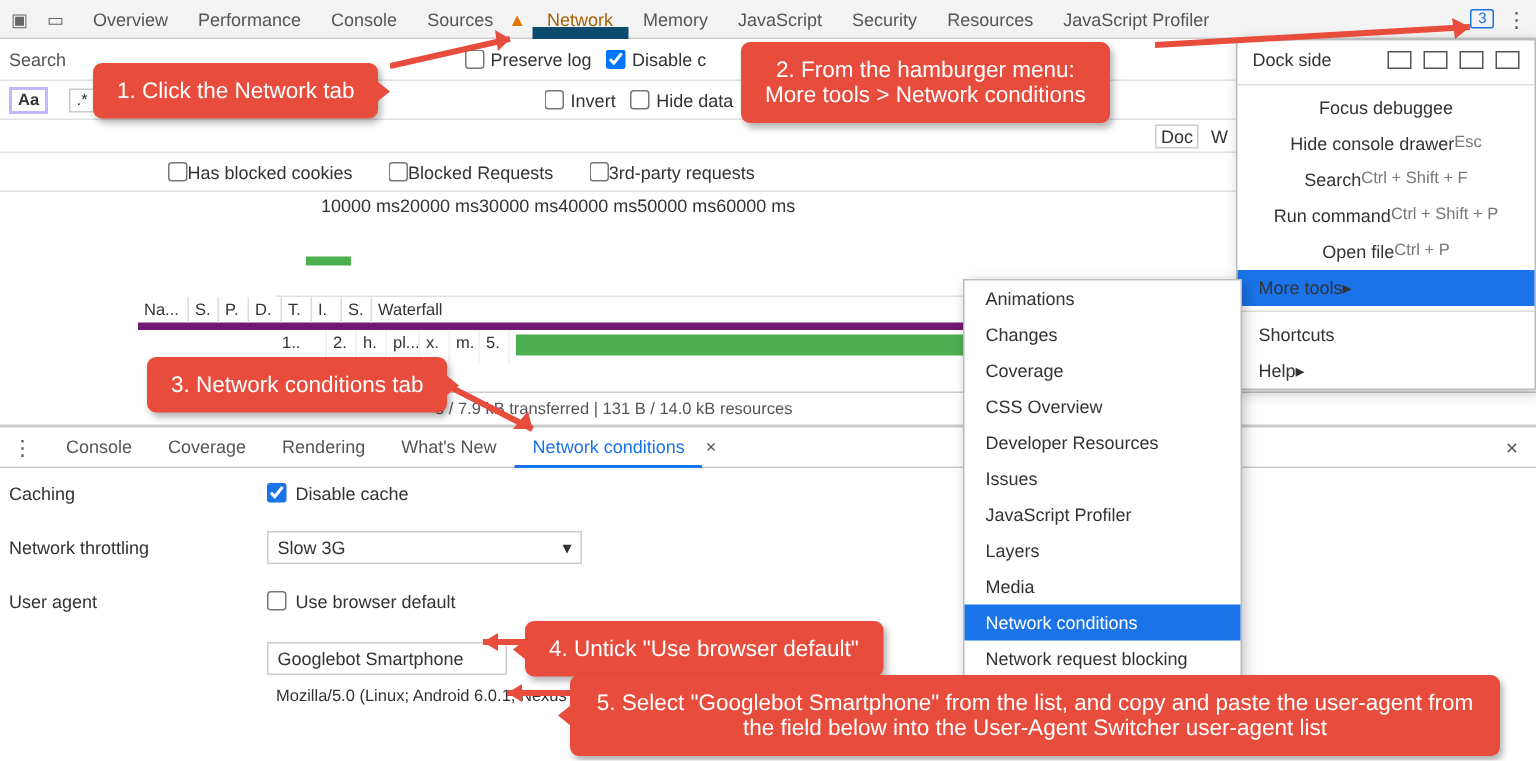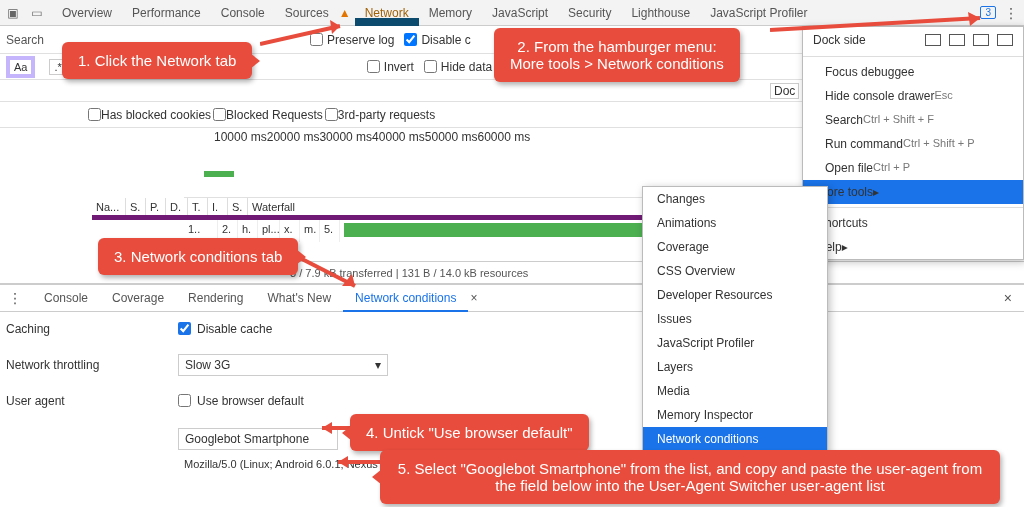--- a/index.html
+++ b/index.html
@@ -9,23 +9,23 @@
 .tabbar .tab{padding:0 10px;height:26px;line-height:26px;color:#555;cursor:pointer;white-space:nowrap}
 .tabbar .tab.active{color:#a16207;border-bottom:8px solid #0c4a6e}
 .tabbar .warn{color:#e37400;margin-right:4px}
 .tabbar .spacer{flex:1}
 .badge{border:1px solid #1a73e8;color:#1a73e8;padding:0 4px;border-radius:2px;font-size:10px;margin-right:6px}
 .dots{width:18px;text-align:center;color:#555;cursor:pointer;font-size:14px}
 .toolbar{display:flex;align-items:center;height:28px;border-bottom:1px solid #e0e0e0;padding:0 6px;gap:10px}
 .toolbar input[type=checkbox]{margin-right:4px}
 .toolbar label{display:flex;align-items:center;color:#333}
 .searchlbl{color:#555;margin-right:6px}
-.aa{font-weight:normal;border:4px solid #c4b5fd;padding:1px 4px;margin-right:4px;font-size:11px}
+.aa{font-weight:bold;border:2px solid #c4b5fd;padding:1px 4px;margin-right:4px;font-size:11px}
 .regex{border:1px solid #ccc;padding:1px 4px;font-size:11px}
-.row3{display:flex;height:26px;border-bottom:1px solid #e0e0e0;padding-left:88px;gap:2px}
+.row3{display:flex;height:26px;border-bottom:1px solid #e0e0e0;padding-left:112px;gap:24px}
 .row3 label{display:flex;align-items:center}
 .timeline{height:70px;border-bottom:1px solid #e0e0e0;position:relative;margin-left:184px}
 .timeline .ticks{display:flex;font-size:10px;color:#777;padding:2px 0 0 30px;}
 .timeline .track{position:absolute;bottom:20px;left:20px;right:10px;height:6px}
 .timeline .bar{position:absolute;height:6px;background:#4caf50}
 .status{height:22px;line-height:22px;color:#555;padding-left:290px;border-bottom:1px solid #ccc;font-size:11px}
 .gridhdr{display:flex;height:22px;border-bottom:5px solid #701a75;margin-left:92px}
 .gridhdr .col{border-right:1px solid #ddd;padding:3px 4px;font-size:11px;color:#333;overflow:hidden;white-space:nowrap}
 .gridrow{display:flex;height:22px;margin-left:184px}
 .gridrow .col{border-right:1px solid #eee;padding:3px 4px;font-size:11px;overflow:hidden;white-space:nowrap}
@@ -49,41 +49,41 @@
 
 .redarrow{position:absolute;z-index:49}
 .redarrow .line{stroke:#e74c3c;stroke-width:4;fill:none}
 .redarrow .head{fill:#e74c3c}
 .menu{position:absolute;background:#fff;border:1px solid #bbb;box-shadow:2px 2px 8px rgba(0,0,0,.25);z-index:40}
 .menu .mi{padding:5px 14px;font-size:12px;color:#333;white-space:nowrap;cursor:pointer}
 .menu .mi.sel{background:#1a73e8;color:#fff}
 .menu hr{border:none;border-top:1px solid #ddd;margin:3px 0}
 .dockrow{display:flex;align-items:center;padding:6px 10px;gap:8px}
 .dockrow .sq{width:16px;height:12px;border:1.5px solid #555}
-.short{display:flex;justify-content:flex-start;padding:5px 22px;font-size:12px}
+.short{display:flex;justify-content:center;padding:5px 3px;font-size:12px}
 .short .k{color:#777;font-size:11px}
 .ft{display:flex;align-items:center;height:22px;padding-left:770px;gap:8px;font-size:11px;color:#555;border-bottom:1px solid #e0e0e0}
 .ftbox{border:1px solid #ccc;padding:0 3px}
 </style>
 </head>
 <body>
 
 <div class="tabbar">
   <span class="ico">▣</span>
   <span class="ico">▭</span>
   <span class="tab">Overview</span>
   <span class="tab">Performance</span>
   <span class="tab">Console</span>
   <span class="tab">Sources</span>
   <span class="warn">▲</span>
   <span class="tab active">Network</span>
   <span class="tab">Memory</span>
   <span class="tab">JavaScript</span>
   <span class="tab">Security</span>
-  <span class="tab">Lighthouse</span>
+  <span class="tab">Resources</span>
   <span class="tab">JavaScript Profiler</span>
   <span class="spacer"></span>
   <span class="badge">3</span>
   <span class="dots">⋮</span>
 </div>
 
 <div class="toolbar">
   <span class="searchlbl">Search</span>
   <span style="flex:0 0 240px"></span>
   <label>
@@ -201,21 +201,21 @@
   </div>
   <div class="fld" style="margin-bottom:8px">
     <div class="fldlbl"></div>
     <div class="selbox" style="display:flex;justify-content:space-between;align-items:center;min-width:160px">
         <span>Googlebot Smartphone</span>
       </div>
   </div>
   <div class="uatext">Mozilla/5.0 (Linux; Android 6.0.1; Nexus 5</div>
 </div>
 
-<div class="menu" style="right:0;top:26px;width:222px">
+<div class="menu" style="right:0;top:26px;width:200px">
   <div class="dockrow">
     <span>Dock side</span>
     <span style="flex:1"></span>
     <span class="sq"></span>
     <span class="sq"></span>
     <span class="sq"></span>
     <span class="sq"></span>
   </div>
   <hr>
   <div class="short">
@@ -244,30 +244,29 @@
     </div>
   <hr>
   <div class="mi">Shortcuts</div>
   <div class="mi" style="display:flex;justify-content:flex-start">
       <span>Help</span>
       <span>▸</span>
     </div>
 </div>
 
 <div class="menu" style="right:196px;top:186px;width:186px">
+  <div class="mi">Animations</div>
   <div class="mi">Changes</div>
-  <div class="mi">Animations</div>
   <div class="mi">Coverage</div>
   <div class="mi">CSS Overview</div>
   <div class="mi">Developer Resources</div>
   <div class="mi">Issues</div>
   <div class="mi">JavaScript Profiler</div>
   <div class="mi">Layers</div>
   <div class="mi">Media</div>
-  <div class="mi">Memory Inspector</div>
   <div class="mi sel">Network conditions</div>
   <div class="mi">Network request blocking</div>
 </div>
 
 <div class="callout arrow-r" style="left:62px;top:42px">1. Click the Network tab</div>
 <div class="callout" style="left:494px;top:28px;white-space:pre-line;text-align:center">2. From the hamburger menu:
 More tools &gt; Network conditions</div>
 <div class="callout arrow-r" style="left:98px;top:238px">3. Network conditions tab</div>
 <div class="callout arrow-l" style="left:350px;top:414px">4. Untick "Use browser default"</div>
 <div class="callout arrow-l" style="left:380px;top:450px;max-width:620px;text-align:center">5. Select "Googlebot Smartphone" from the list, and copy and paste the user-agent from the field below into the User-Agent Switcher user-agent list</div>

